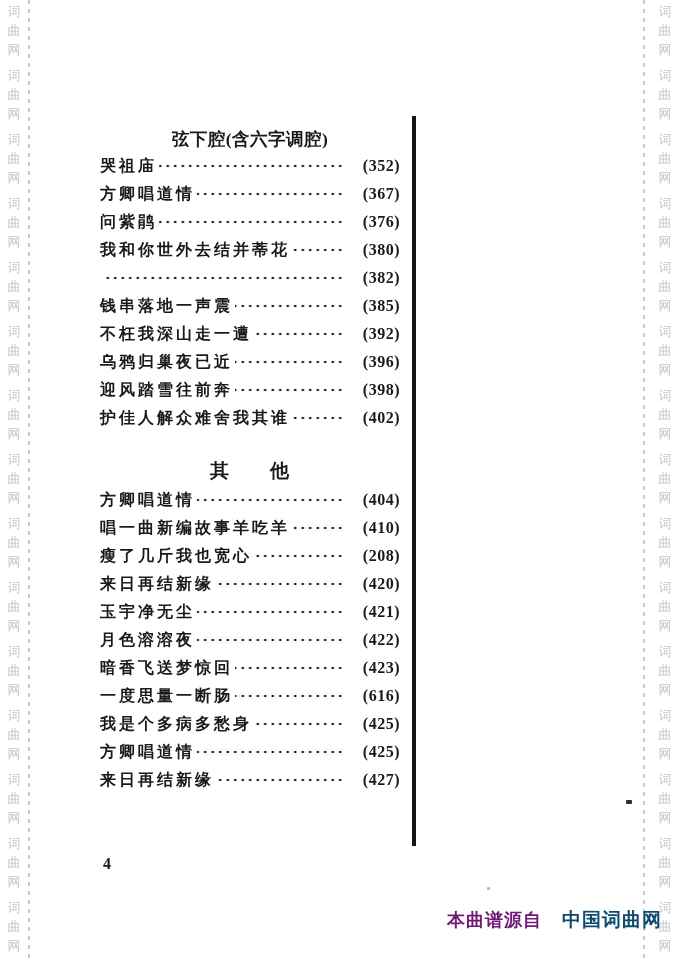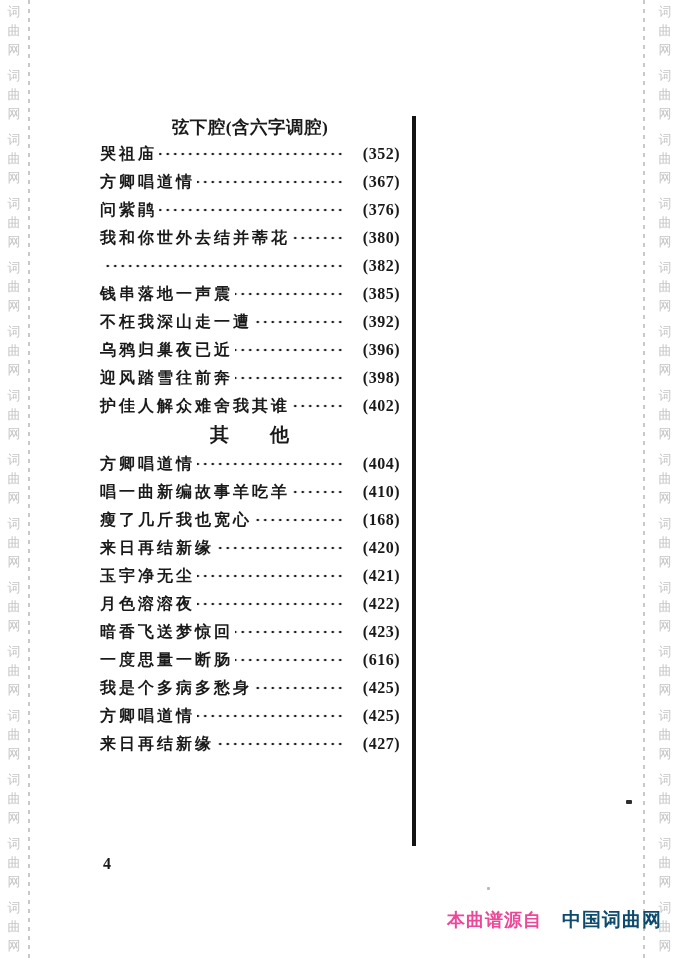--- a/index.html
+++ b/index.html
@@ -35,27 +35,27 @@
   .dash.right{left:643px;}
 
   
   .vrule{
     position:absolute;left:412px;top:116px;
     width:4px;height:730px;background:#141414;
   }
 
   
   .toc{
-    position:absolute;left:100px;top:114px;width:300px;
+    position:absolute;left:100px;top:126px;width:300px;
   }
   .heading{
     text-align:center;font-weight:bold;white-space:pre;
   }
   .heading.h1{font-size:17.5px;line-height:26px;height:26px;letter-spacing:0.5px;}
-  .heading.h2{font-size:19px;line-height:30px;height:30px;letter-spacing:1px;}
+  .heading.h2{font-size:19px;line-height:30px;height:30px;letter-spacing:1px;margin-top:24px;}
   .row{
     display:flex;align-items:center;height:28px;
   }
   .row .t{
     font-size:16px;font-weight:bold;letter-spacing:3px;white-space:nowrap;
   }
   .row .leader{
     flex:1;height:28px;margin:0 4px 0 2px;
     background-image:radial-gradient(circle,#1c1c1c 1.2px,transparent 1.6px);
     background-size:7.5px 28px;
@@ -73,21 +73,21 @@
     font-size:16px;font-weight:bold;letter-spacing:0;
   }
 
   
   .footer{
     position:absolute;left:447px;top:907px;
     display:flex;align-items:baseline;
     font-family:"Liberation Sans","DejaVu Sans",sans-serif;
     font-weight:bold;white-space:nowrap;
   }
-  .footer .prefix{font-size:18px;letter-spacing:1px;color:#ec4899;}
+  .footer .prefix{font-size:18px;letter-spacing:1px;color:#701a75;}
   .footer .name{font-size:19px;letter-spacing:1px;margin-left:20px;}
 
   
   .speck{position:absolute;border-radius:1px;}
   .speck.a{left:626px;top:800px;width:6px;height:4px;background:#2e2e2e;}
   .speck.b{left:487px;top:887px;width:3px;height:3px;background:#b9b9b9;}
 </style>
 </head>
 <body>
 
@@ -311,21 +311,21 @@
         <span class="pg">(404)</span>
       </div>
       <div class="row">
         <span class="t">唱一曲新编故事羊吃羊</span>
         <span class="leader"></span>
         <span class="pg">(410)</span>
       </div>
       <div class="row">
         <span class="t">瘦了几斤我也宽心</span>
         <span class="leader"></span>
-        <span class="pg">(168)</span>
+        <span class="pg">(208)</span>
       </div>
       <div class="row">
         <span class="t">来日再结新缘</span>
         <span class="leader"></span>
         <span class="pg">(420)</span>
       </div>
       <div class="row">
         <span class="t">玉宇净无尘</span>
         <span class="leader"></span>
         <span class="pg">(421)</span>

